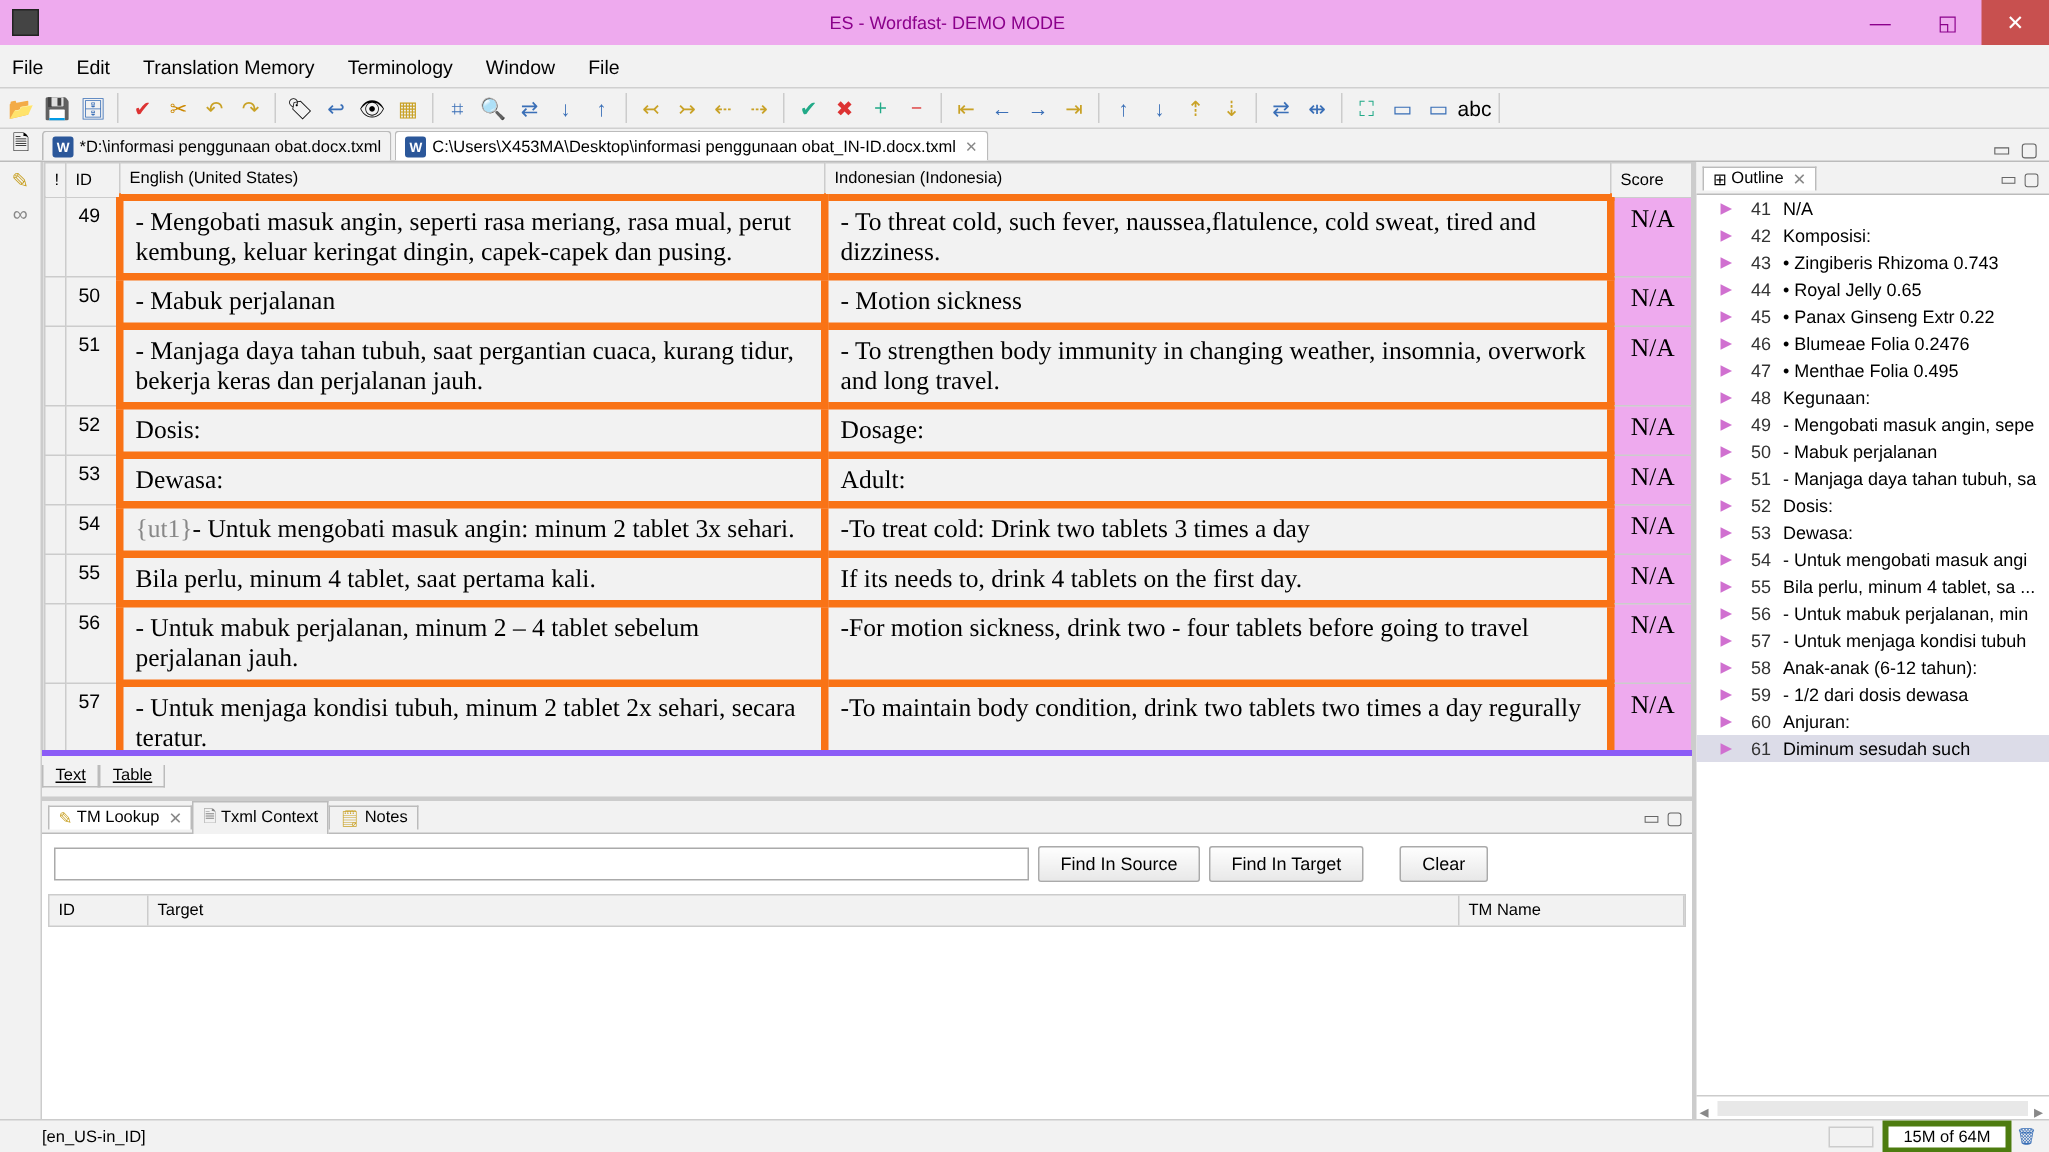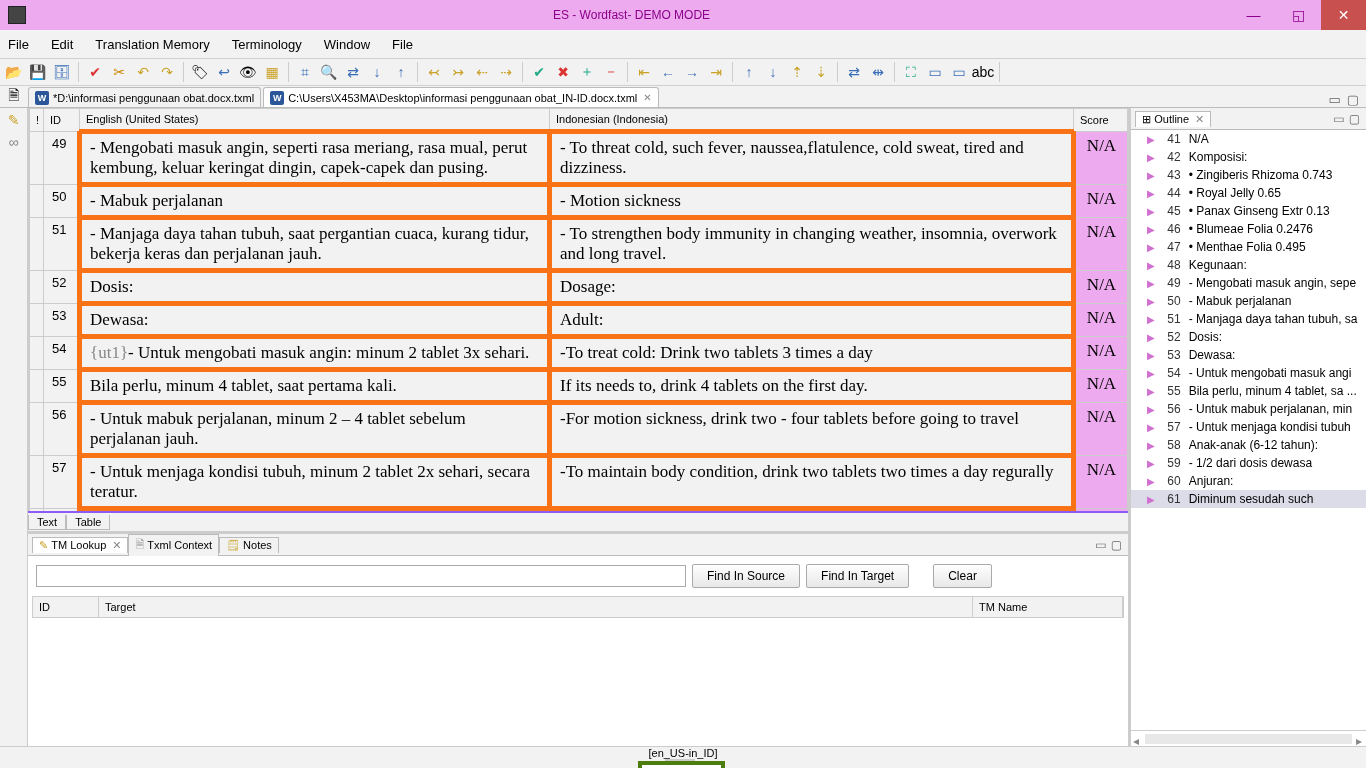--- a/index.html
+++ b/index.html
@@ -28,42 +28,42 @@
   .centerpanel { flex: 1; display: flex; flex-direction: column; min-width: 0; }
   .transwrap { flex: 1; display: flex; flex-direction: column; min-height: 0; }
   .transgrid { flex: 1; overflow: hidden; border-left: 1px solid #ccc; }
   table.trans { border-collapse: collapse; width: 100%; font-family: "Times New Roman", serif; font-size: 17px; table-layout: fixed; }
   table.trans th { font-family: Tahoma, sans-serif; font-size: 11px; font-weight: normal; text-align: left; padding: 4px 6px; background: #f2f2f2; border: 1px solid #ccc; position: sticky; top: 0; }
   table.trans td { border: 5px solid #f97316; padding: 4px 8px; vertical-align: top; word-wrap: break-word; }
   table.trans td.idcell { font-family: Tahoma, sans-serif; font-size: 13px; text-align: left; border: 1px solid #ccc; }
   table.trans td.score { background: #eeaaee; text-align: center; font-family: "Times New Roman", serif; font-size: 17px; border: 1px solid #ccc; }
   table.trans td.flag { border: 1px solid #ccc; }
   .gridscroll { overflow-y: auto; height: 100%; }
-  .bottomtabs { height: 20px; display: flex; align-items: center; border-top: 2px solid #8b5cf6; margin-top: -1px; }
+  .bottomtabs { height: 31px; display: flex; align-items: center; border-top: 4px solid #8b5cf6; margin-top: -1px; text-decoration: underline; }
   .bottomtabs .btab { padding: 1px 8px; border: 1px solid #bbb; border-top: none; font-size: 11px; background: #f2f2f2; }
   .outlinepanel { width: 238px; border-left: 3px solid #ccc; display: flex; flex-direction: column; background: #fff; }
   .panelhead { height: 22px; border-bottom: 1px solid #bbb; display: flex; align-items: center; padding: 0 4px; font-size: 11px; background: #f2f2f2; }
   .panelhead .ptab { padding: 1px 6px; border: 1px solid #bbb; border-bottom: none; background: #fff; display: flex; align-items: center; }
   .panelhead .spacer { flex: 1; }
   .panelhead .mini { color: #666; padding: 0 2px; font-size: 12px; }
   .showall { padding: 2px; }
   .showall select { width: 100%; font-size: 11px; padding: 1px; }
   .otree { flex: 1; overflow-y: auto; font-size: 12px; }
   .orow { display: flex; align-items: center; height: 18px; padding-left: 16px; white-space: nowrap; overflow: hidden; }
   .orow .arrow { color: #d070d0; margin-right: 4px; font-size: 10px; }
   .orow .onum { width: 22px; text-align: right; margin-right: 8px; color: #333; }
   .orow.sel { background: #dcdce8; }
   .lowerpanel { height: 215px; border-top: 3px solid #ccc; display: flex; flex-direction: column; background: #f2f2f2; }
   .tmlookup-body { flex: 1; display: flex; flex-direction: column; padding: 4px; gap: 4px; background: #fff; }
   .searchrow { display: flex; gap: 6px; align-items: center; padding: 4px; }
   .searchrow input { flex: 0 0 650px; height: 22px; border: 1px solid #aaa; padding: 0 4px; }
   .searchrow button { height: 24px; padding: 0 14px; border: 1px solid #aaa; background: linear-gradient(#fefefe,#e8e8e8); font-size: 12px; border-radius: 2px; }
   .tmtable-head { display: flex; border: 1px solid #ccc; background: #f2f2f2; font-size: 11px; }
   .tmtable-head div { padding: 4px 6px; border-right: 1px solid #ccc; }
-  .statusbar { height: 22px; border-top: 1px solid #ccc; display: flex; align-items: center; padding: 0 8px; font-size: 11px; background: #f2f2f2; flex-direction: column; }
+  .statusbar { height: 22px; border-top: 1px solid #ccc; display: flex; align-items: center; padding: 0 8px; font-size: 11px; background: #f2f2f2; }
   .statusbar .sb-spacer { flex: 1; }
   .statusbar .mem { border: 4px solid #4d7c0f; padding: 1px 10px; background: #fff; margin-right: 3px; }
   .tag { color: #888; }
   .outlinescroll { height: 16px; display: flex; align-items: center; border-top: 1px solid #ccc; }
   .outlinescroll .thumb { width: 10px; height: 10px; margin-left: 2px; color: #888; }
 </style>
 </head>
 <body>
 
 <div class="titlebar">
@@ -324,21 +324,21 @@
           <span>• Zingiberis Rhizoma 0.743</span>
         </div>
         <div class="orow">
           <span class="arrow">▶</span>
           <span class="onum">44</span>
           <span>• Royal Jelly 0.65</span>
         </div>
         <div class="orow">
           <span class="arrow">▶</span>
           <span class="onum">45</span>
-          <span>• Panax Ginseng Extr 0.13</span>
+          <span>• Panax Ginseng Extr 0.22</span>
         </div>
         <div class="orow">
           <span class="arrow">▶</span>
           <span class="onum">46</span>
           <span>• Blumeae Folia 0.2476</span>
         </div>
         <div class="orow">
           <span class="arrow">▶</span>
           <span class="onum">47</span>
           <span>• Menthae Folia 0.495</span>

